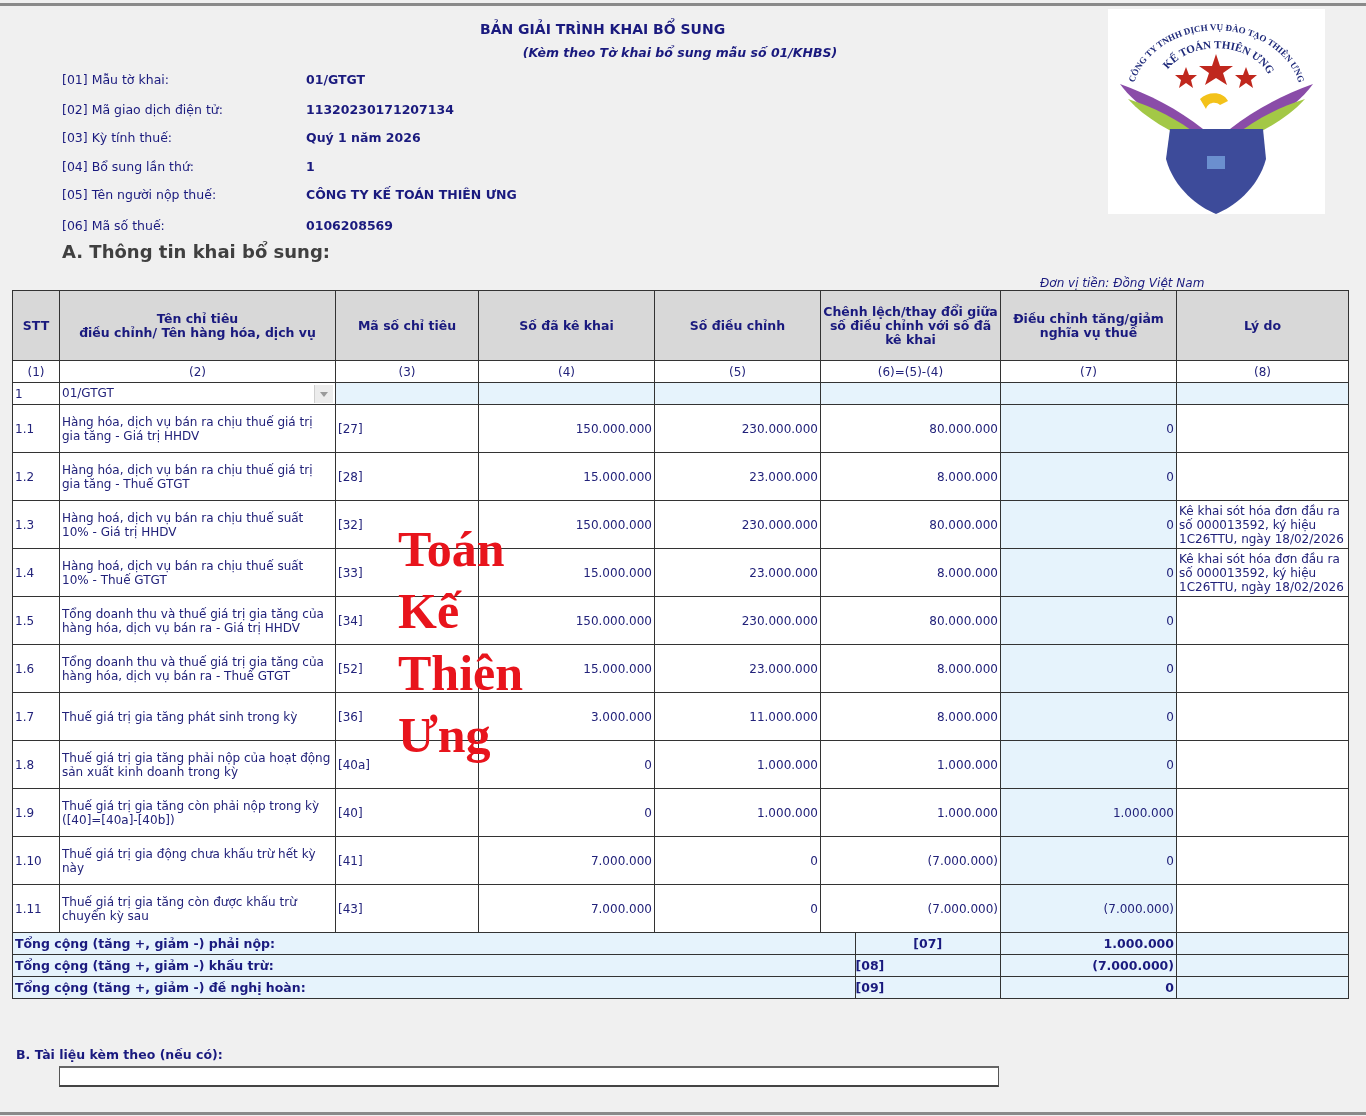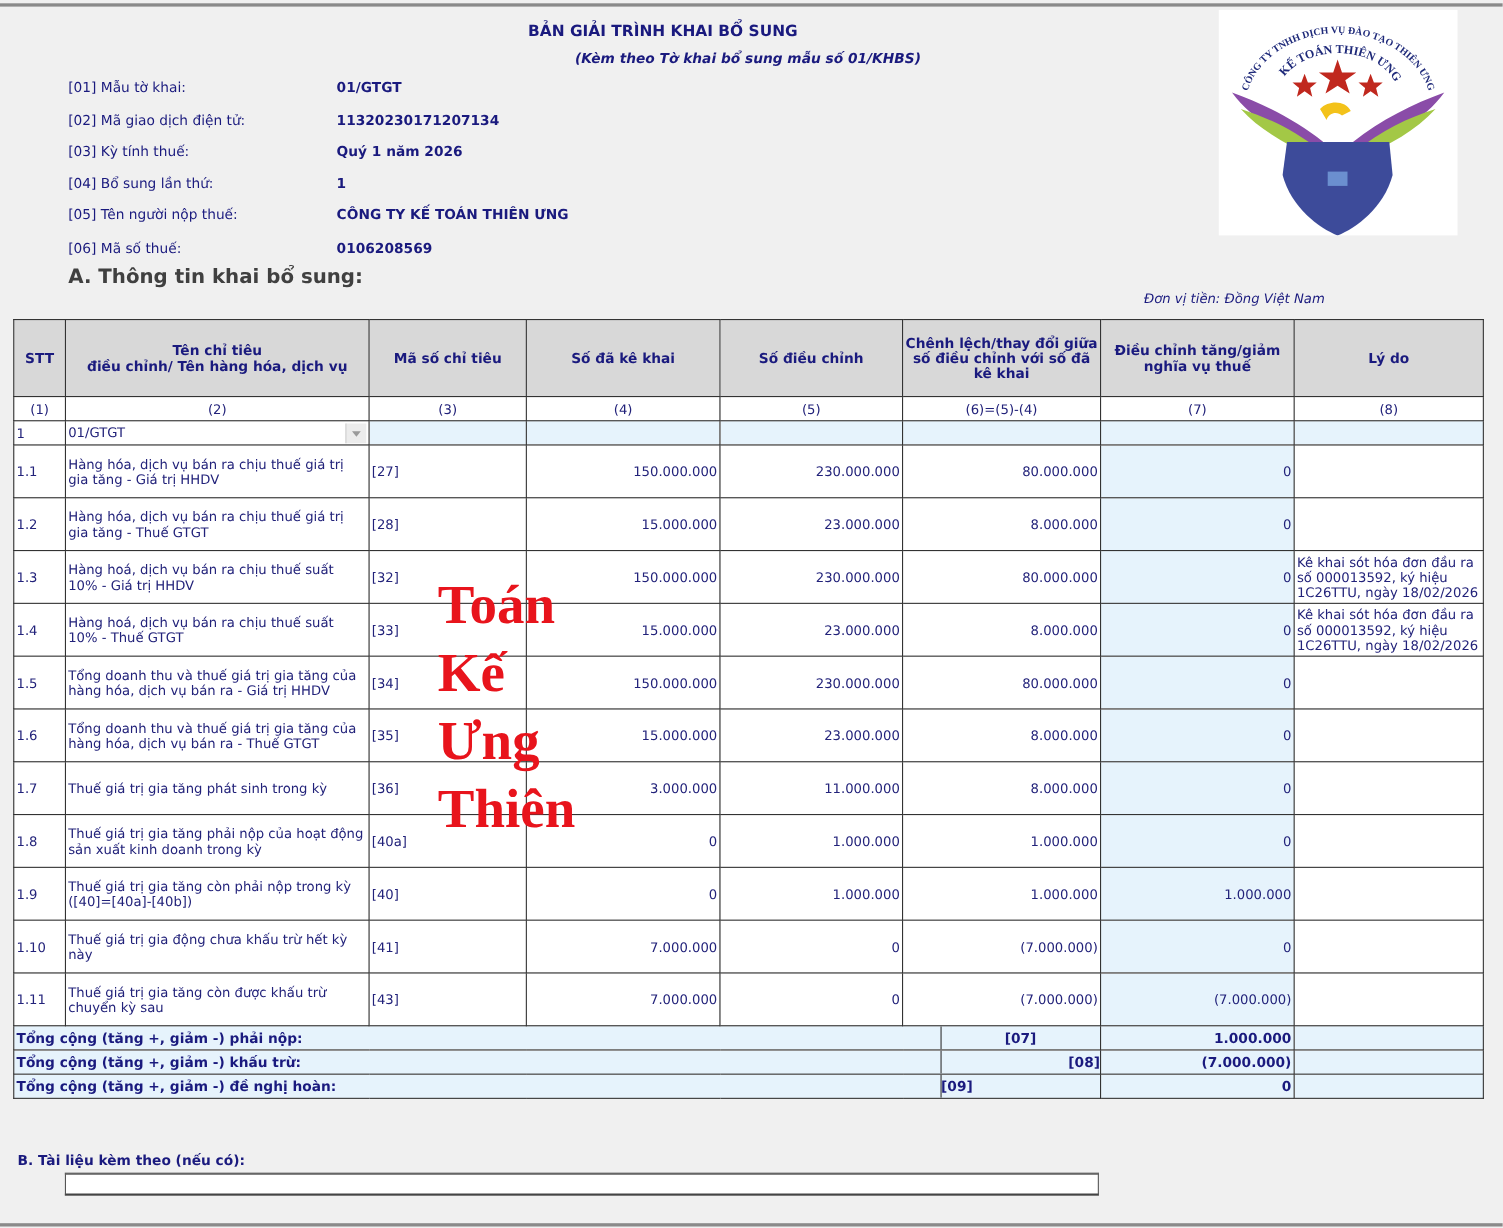--- a/index.html
+++ b/index.html
@@ -10,21 +10,21 @@
     color:#1f1f7a;
     position:relative;
   }
   .top-rule { position:absolute; left:0; top:3px; width:1366px; height:3px; background:#8a8a8a; }
   .bottom-rule { position:absolute; left:0; top:1112px; width:1366px; height:3px; background:#8a8a8a; }
   .title { position:absolute; left:480px; top:21px; width:400px; text-align:left; font-weight:bold; font-size:14px; color:#1a1a7e; }
   .subtitle { position:absolute; left:480px; top:45px; width:400px; text-align:center; font-style:italic; font-weight:bold; font-size:12.5px; color:#1a1a7e; }
   .info-label { position:absolute; left:62px; font-weight:normal; font-size:12.5px; color:#1a1a7e; }
   .info-value { position:absolute; left:306px; font-weight:bold; font-size:12.5px; color:#1a1a7e; }
   .section-a { position:absolute; left:62px; top:241px; font-weight:bold; font-size:18px; color:#404040; }
-  .currency { position:absolute; left:1040px; top:264px; font-style:italic; font-size:12px; color:#1a1a7e; }
+  .currency { position:absolute; left:1040px; top:276px; font-style:italic; font-size:12px; color:#1a1a7e; }
   .logo { position:absolute; left:1108px; top:9px; width:217px; height:205px; background:#ffffff; }
 
   table.main {
     position:absolute; left:12px; top:290px; width:1336px;
     border-collapse:collapse; table-layout:fixed;
     font-size:12px; color:#22227a;
   }
   table.main td, table.main th { border:1px solid #333; padding:0 2px; overflow:hidden; }
   table.main th { background:#d8d8d8; font-weight:bold; font-size:12.5px; color:#1a1a7e; height:69px; line-height:14px; }
   tr.colnum td { background:#ffffff; text-align:center; height:21px; font-size:12px; }
@@ -189,21 +189,21 @@
     <td>[34]</td>
     <td class="num">150.000.000</td>
     <td class="num">230.000.000</td>
     <td class="num">80.000.000</td>
     <td class="adj">0</td>
     <td class="reason"></td>
   </tr>
   <tr class="item">
     <td>1.6</td>
     <td>Tổng doanh thu và thuế giá trị gia tăng của hàng hóa, dịch vụ bán ra - Thuế GTGT</td>
-    <td>[35]</td>
+    <td>[52]</td>
     <td class="num">15.000.000</td>
     <td class="num">23.000.000</td>
     <td class="num">8.000.000</td>
     <td class="adj">0</td>
     <td class="reason"></td>
   </tr>
   <tr class="item">
     <td>1.7</td>
     <td>Thuế giá trị gia tăng phát sinh trong kỳ</td>
     <td>[36]</td>
@@ -263,21 +263,21 @@
           </div>
     </td>
     <td class="val">1.000.000</td>
     <td></td>
   </tr>
   <tr class="total">
     <td colspan="5" style="border-right:none">Tổng cộng (tăng +, giảm -) khấu trừ:</td>
     <td style="padding:0; border-left:none">
       <div style="display:flex;height:21px">
             <div style="width:34px;border-right:1px solid #333"></div>
-            <div style="flex:1;text-align:right;line-height:21px">[08]</div>
+            <div style="flex:1;text-align:left;line-height:21px">[08]</div>
           </div>
     </td>
     <td class="val">(7.000.000)</td>
     <td></td>
   </tr>
   <tr class="total">
     <td colspan="5" style="border-right:none">Tổng cộng (tăng +, giảm -) đề nghị hoàn:</td>
     <td style="padding:0; border-left:none">
       <div style="display:flex;height:21px">
             <div style="width:34px;border-right:1px solid #333"></div>
@@ -286,20 +286,20 @@
     </td>
     <td class="val">0</td>
     <td></td>
   </tr>
 </tbody>
   </table>
 
 <div class="watermark">
   <div>Toán</div>
   <div>Kế</div>
+  <div>Thiên</div>
   <div>Ưng</div>
-  <div>Thiên</div>
 </div>
 
 <div class="section-b">B. Tài liệu kèm theo (nếu có):</div>
 <input class="attach-input" type="text" value="" style="">
 
 <div class="bottom-rule"></div>
 
 </body></html>

